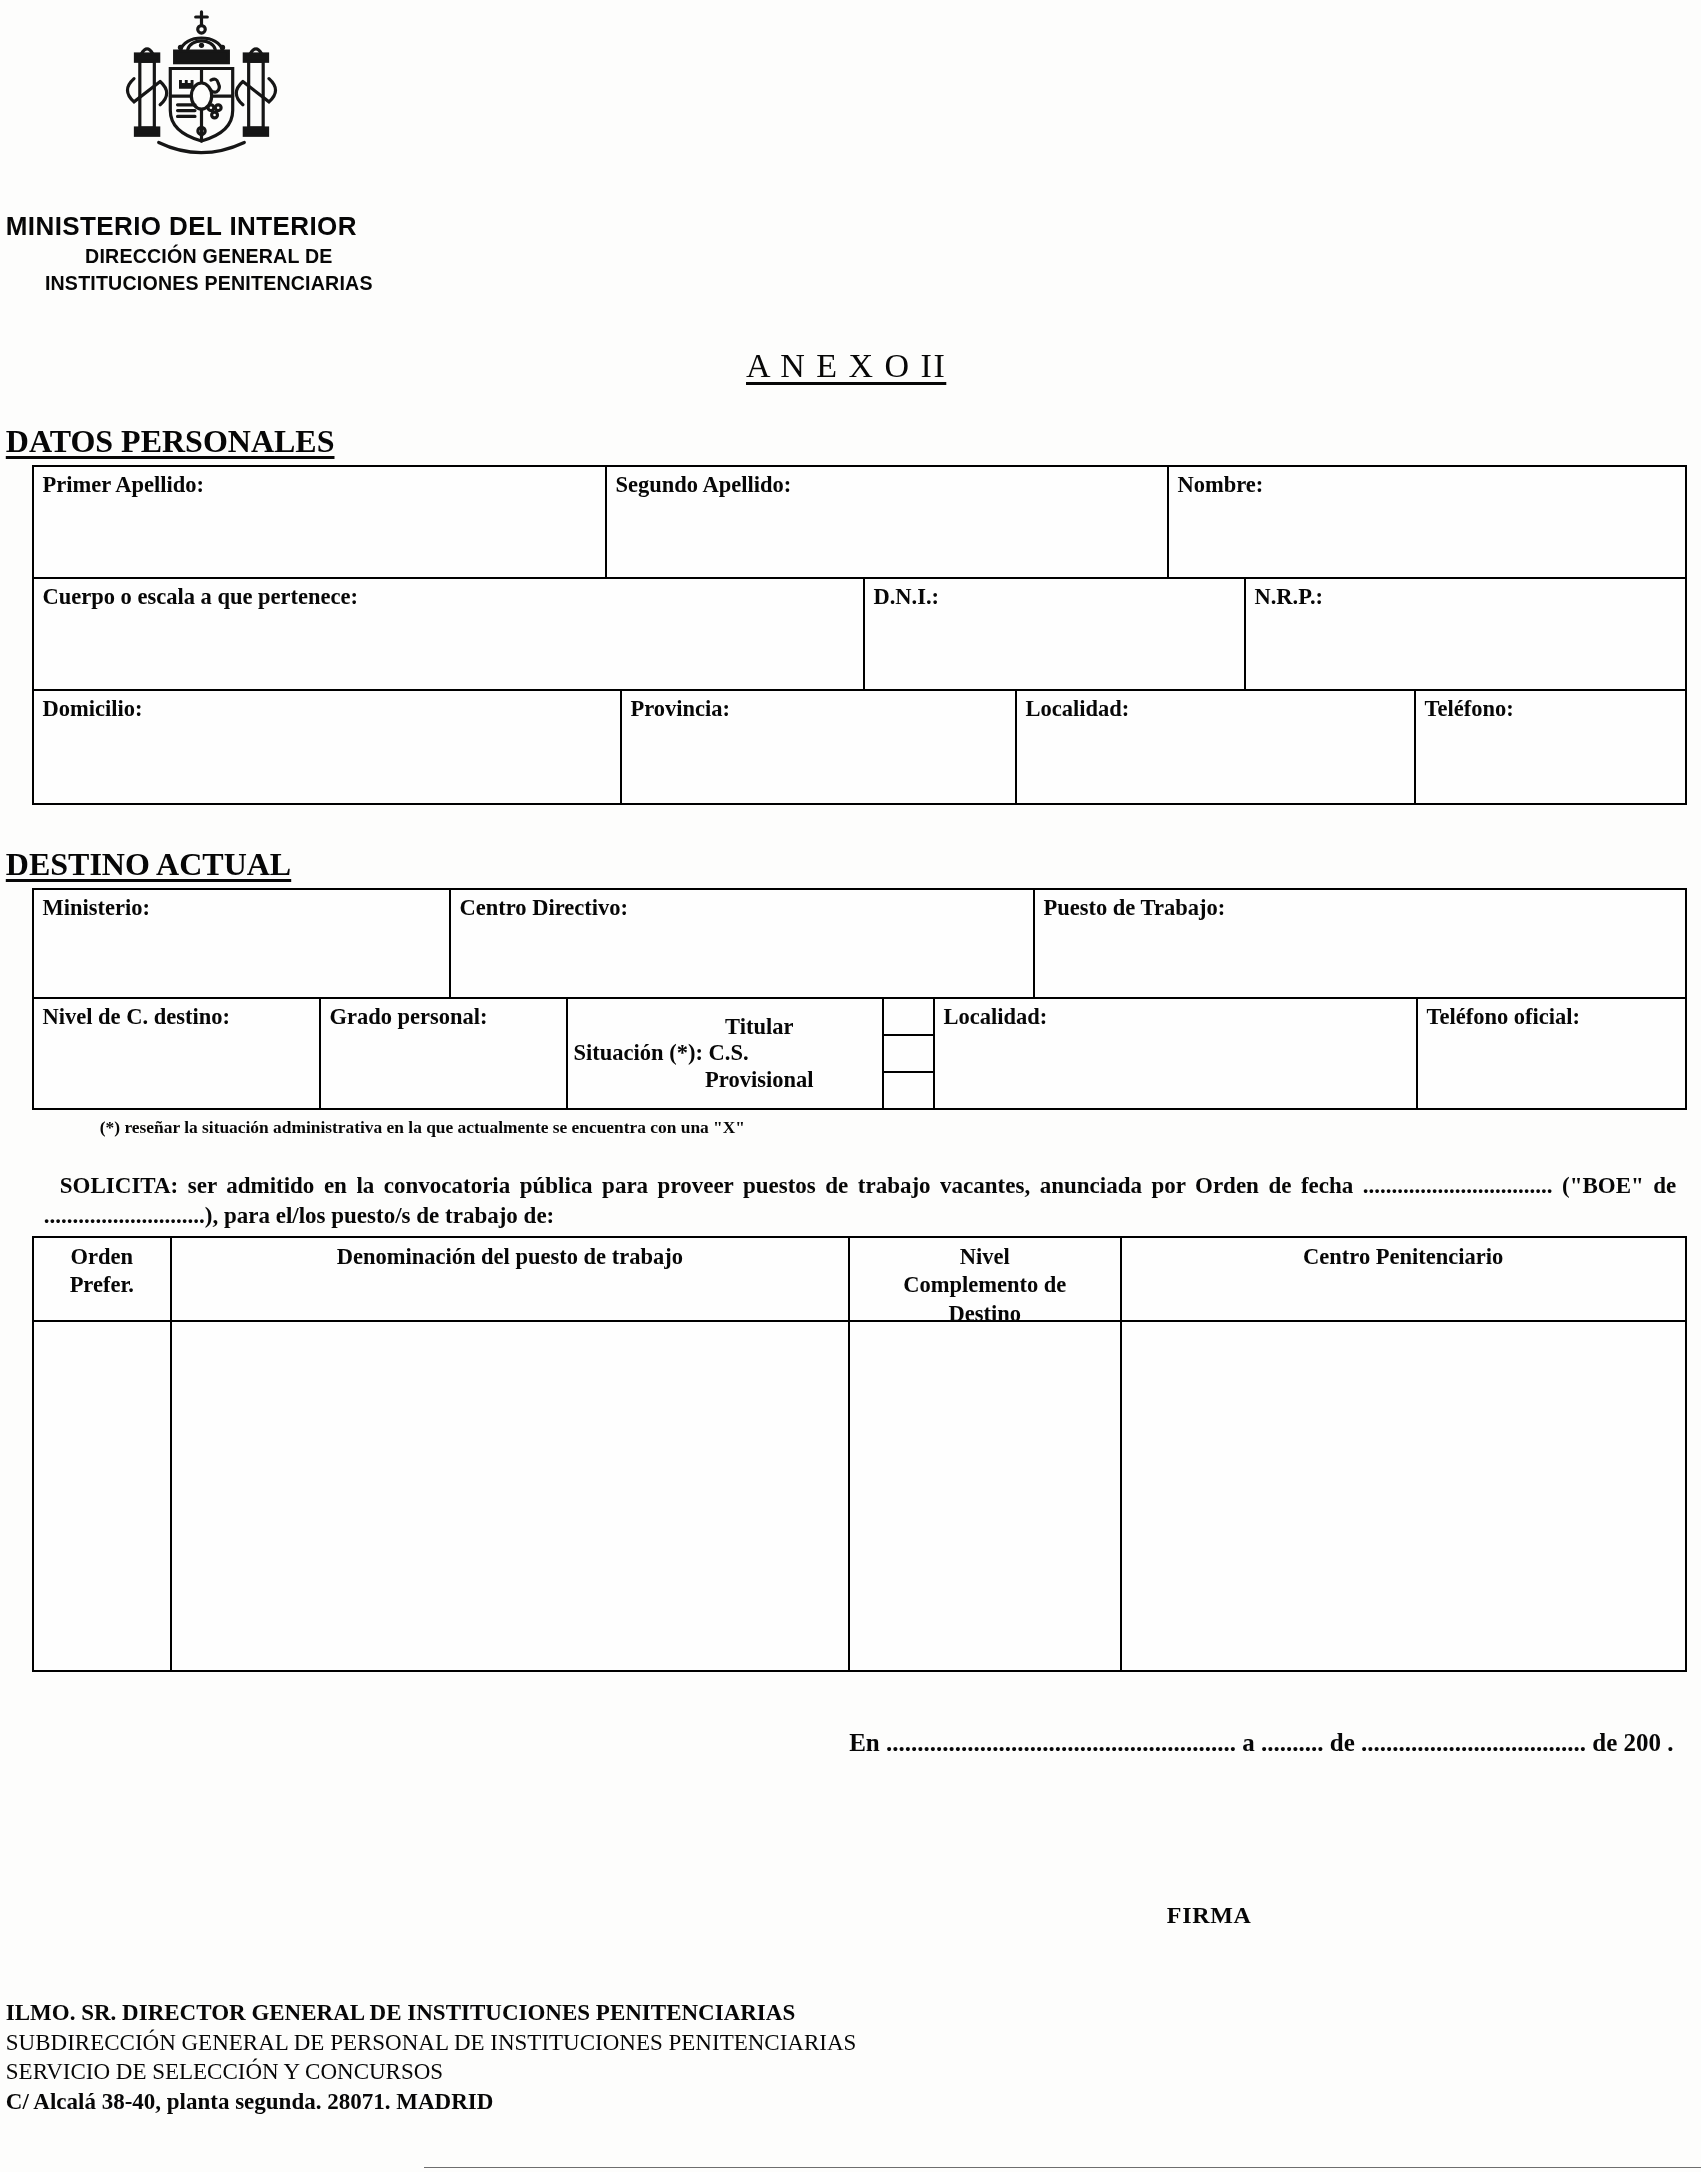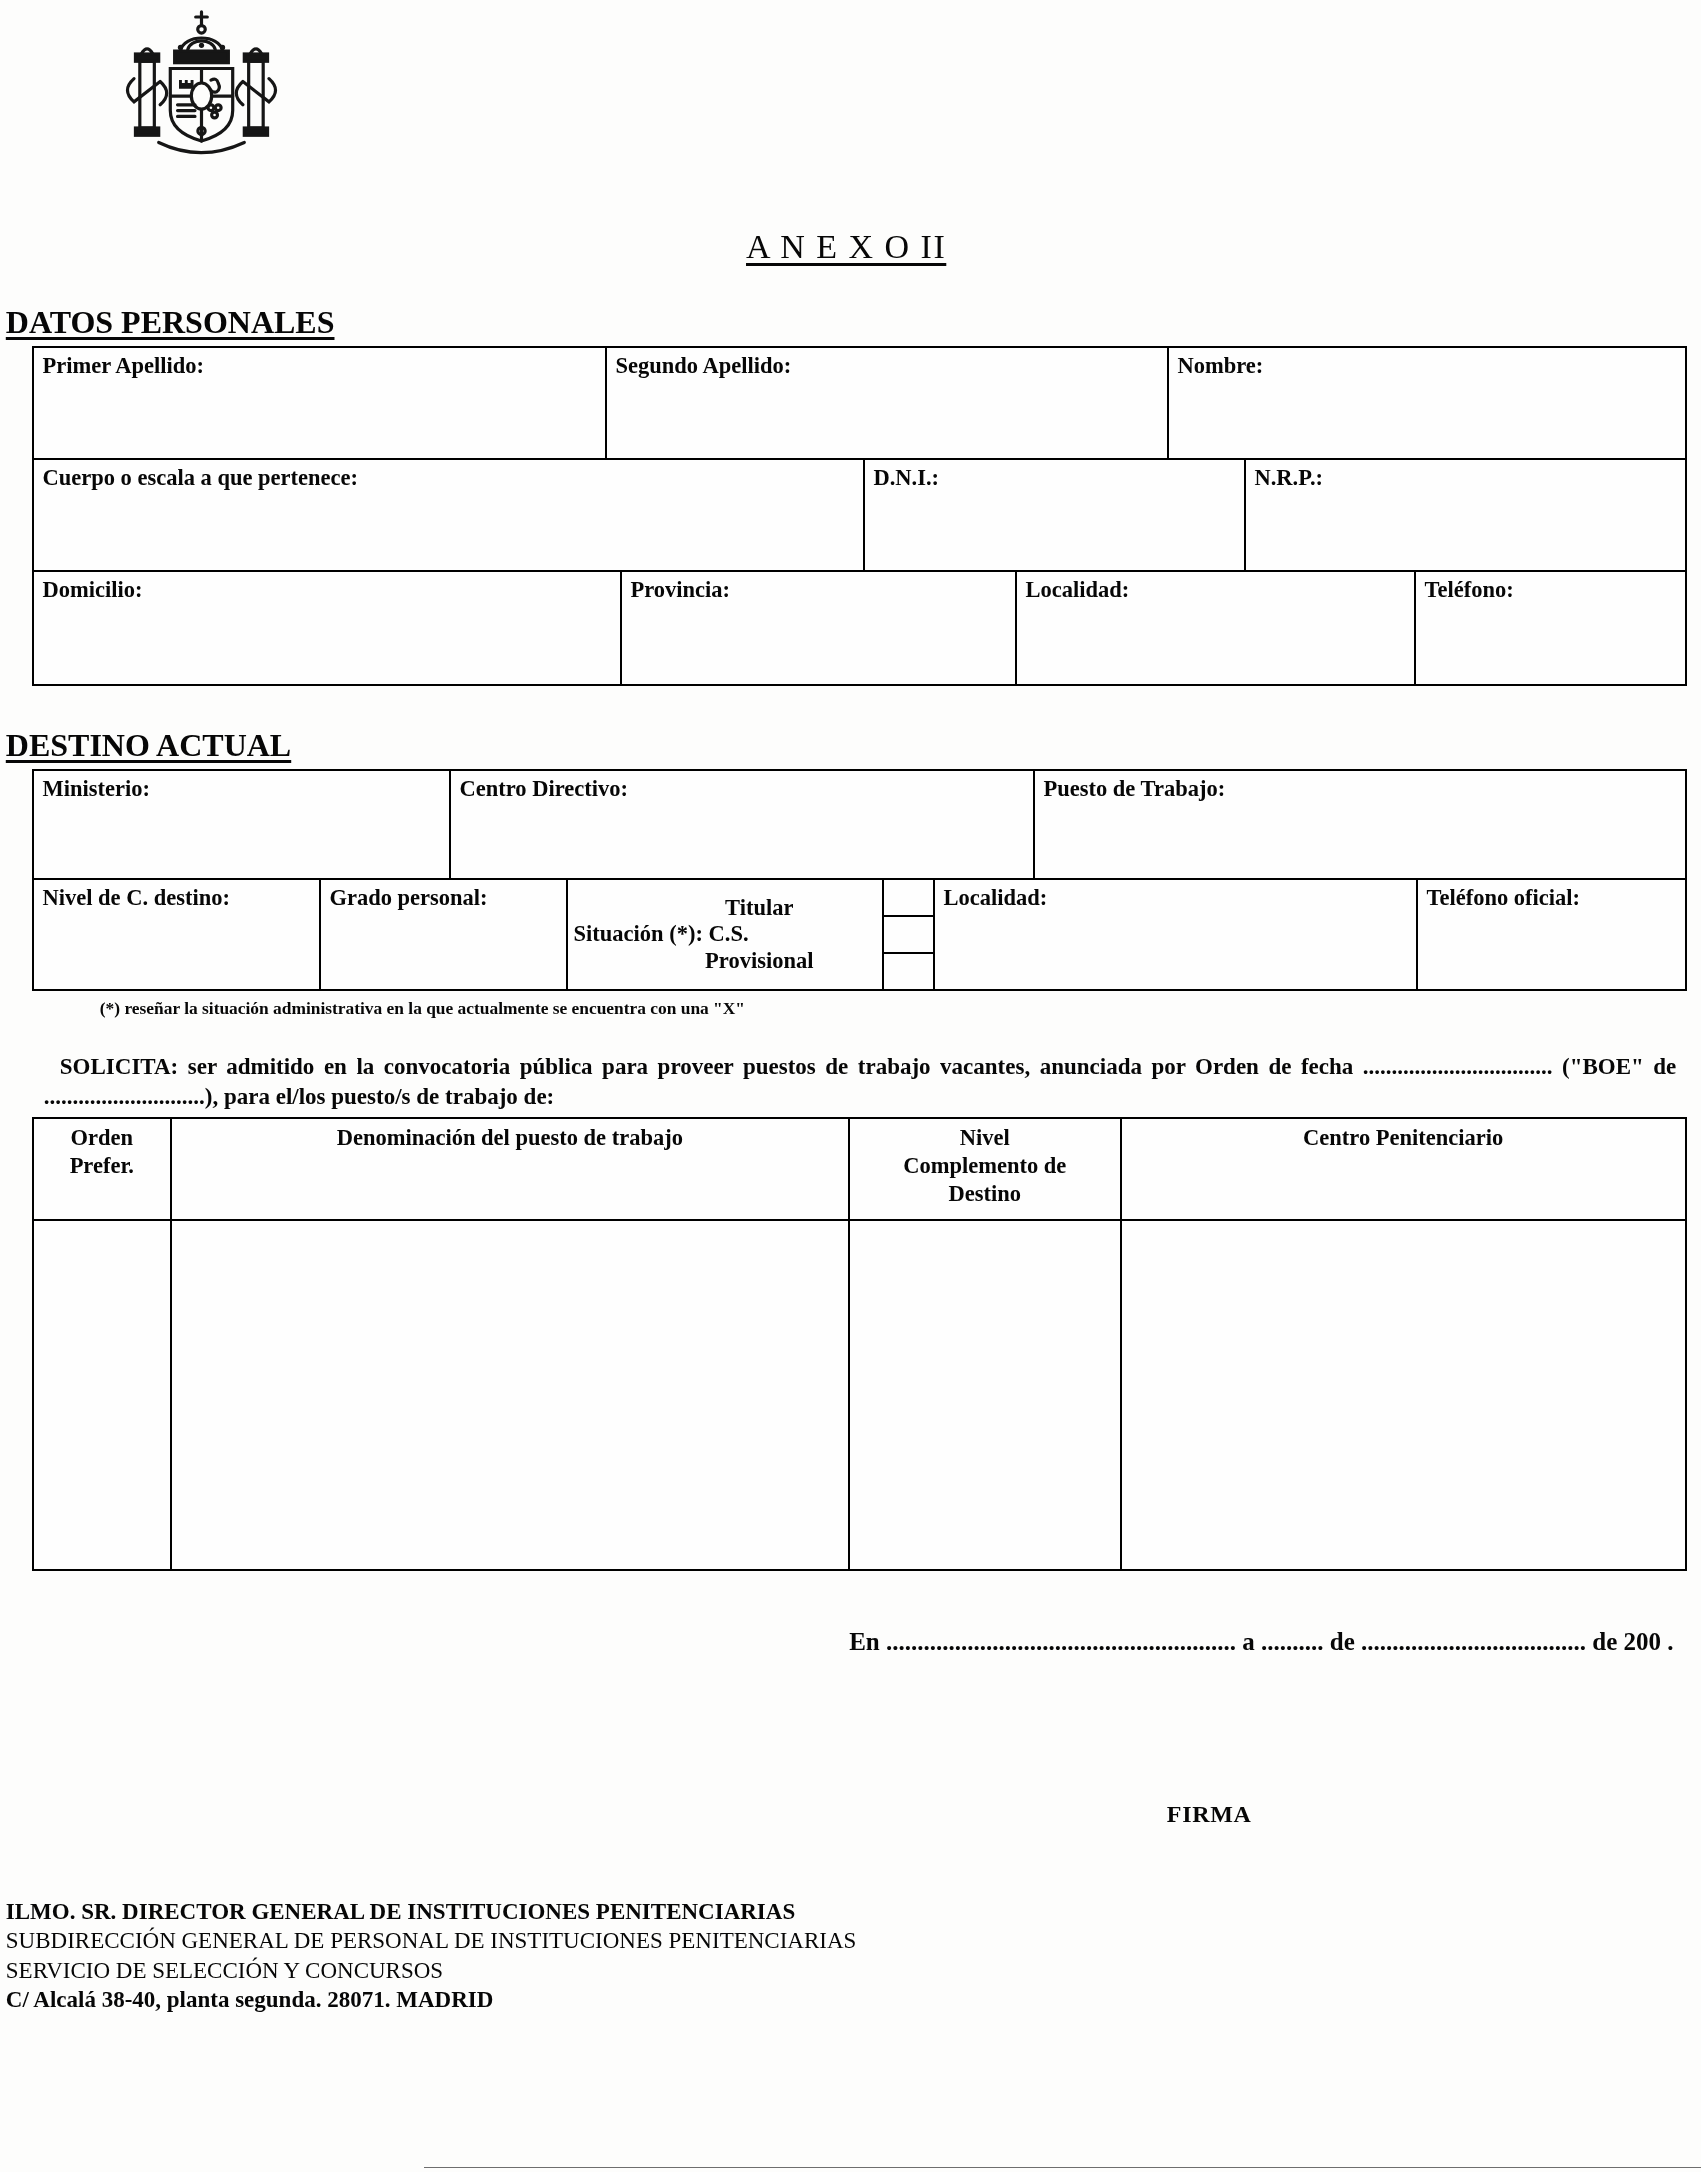--- a/index.html
+++ b/index.html
@@ -24,21 +24,21 @@
     text-decoration:underline; text-underline-offset:3.6px; }
   .sec-heading.second { margin-top:41px; }
 
   .form-table { margin-left:26px; margin-top:5.1px; border:2.9px solid #000; background:#fefefe;font-weight:bold; }
   .t-row { display:flex; border-bottom:2.2px solid #000; }
   .t-row:last-child { border-bottom:none; }
   .t-cell { border-right:2.2px solid #000; padding:5.1px 8.7px; font-size:22.5px; position:relative; }
   .t-cell:last-child { border-right:none; }
 
   .r155 { height:112px; } .r150 { height:109px; }
-  .r140 { height:102px; } .r480 { height:348px; }
+  .r140 { height:84px; } .r480 { height:348px; }
 
   .w790{flex:0 0 573px;} .w775{flex:0 0 562px;}
   .w525{flex:0 0 381px;} .w1145{flex:0 0 831px;}
   .w810{flex:0 0 588px;} .w545{flex:0 0 395px;} .w550{flex:0 0 399px;}
   .w575{flex:0 0 417px;} .w805{flex:0 0 584px;}
   .w395{flex:0 0 287px;} .w340{flex:0 0 247px;} .w435{flex:0 0 316px;}
   .w70{flex:0 0 51px;}   .w665{flex:0 0 483px;}
   .w190{flex:0 0 138px;} .w935{flex:0 0 678px;} .w375{flex:0 0 272px;}
   .grow { flex:1 1 auto; }
 
@@ -100,20 +100,25 @@
         <rect x="89" y="31" width="16" height="5" fill="#161616"></rect>
         <rect x="89" y="82" width="16" height="5" fill="#161616"></rect>
         <path d="M93 31 q4 -7 8 0"></path>
         <path d="M13 48 q-9 8 0 16 l18 -14 M31 50 q9 8 0 16"></path>
         <path d="M106 48 q9 8 0 16 l-18 -14 M88 50 q-9 8 0 16"></path>
         <path d="M30 92 q29 14 59 0"></path>
       </g>
     </svg>
   </div>
 
+  <div class="letterhead">
+    <div class="ministry">MINISTERIO DEL INTERIOR</div>
+    <div class="dir-line">DIRECCIÓN GENERAL DE</div>
+    <div class="dir-line">INSTITUCIONES PENITENCIARIAS</div>
+  </div>
 
   <div class="form-title">A N E X O II</div>
 
   <div class="sec-heading">DATOS PERSONALES</div>
 
   <div class="form-table">
     <div class="t-row r155">
       <div class="t-cell w790">
         <span>Primer Apellido:</span>
       </div>

